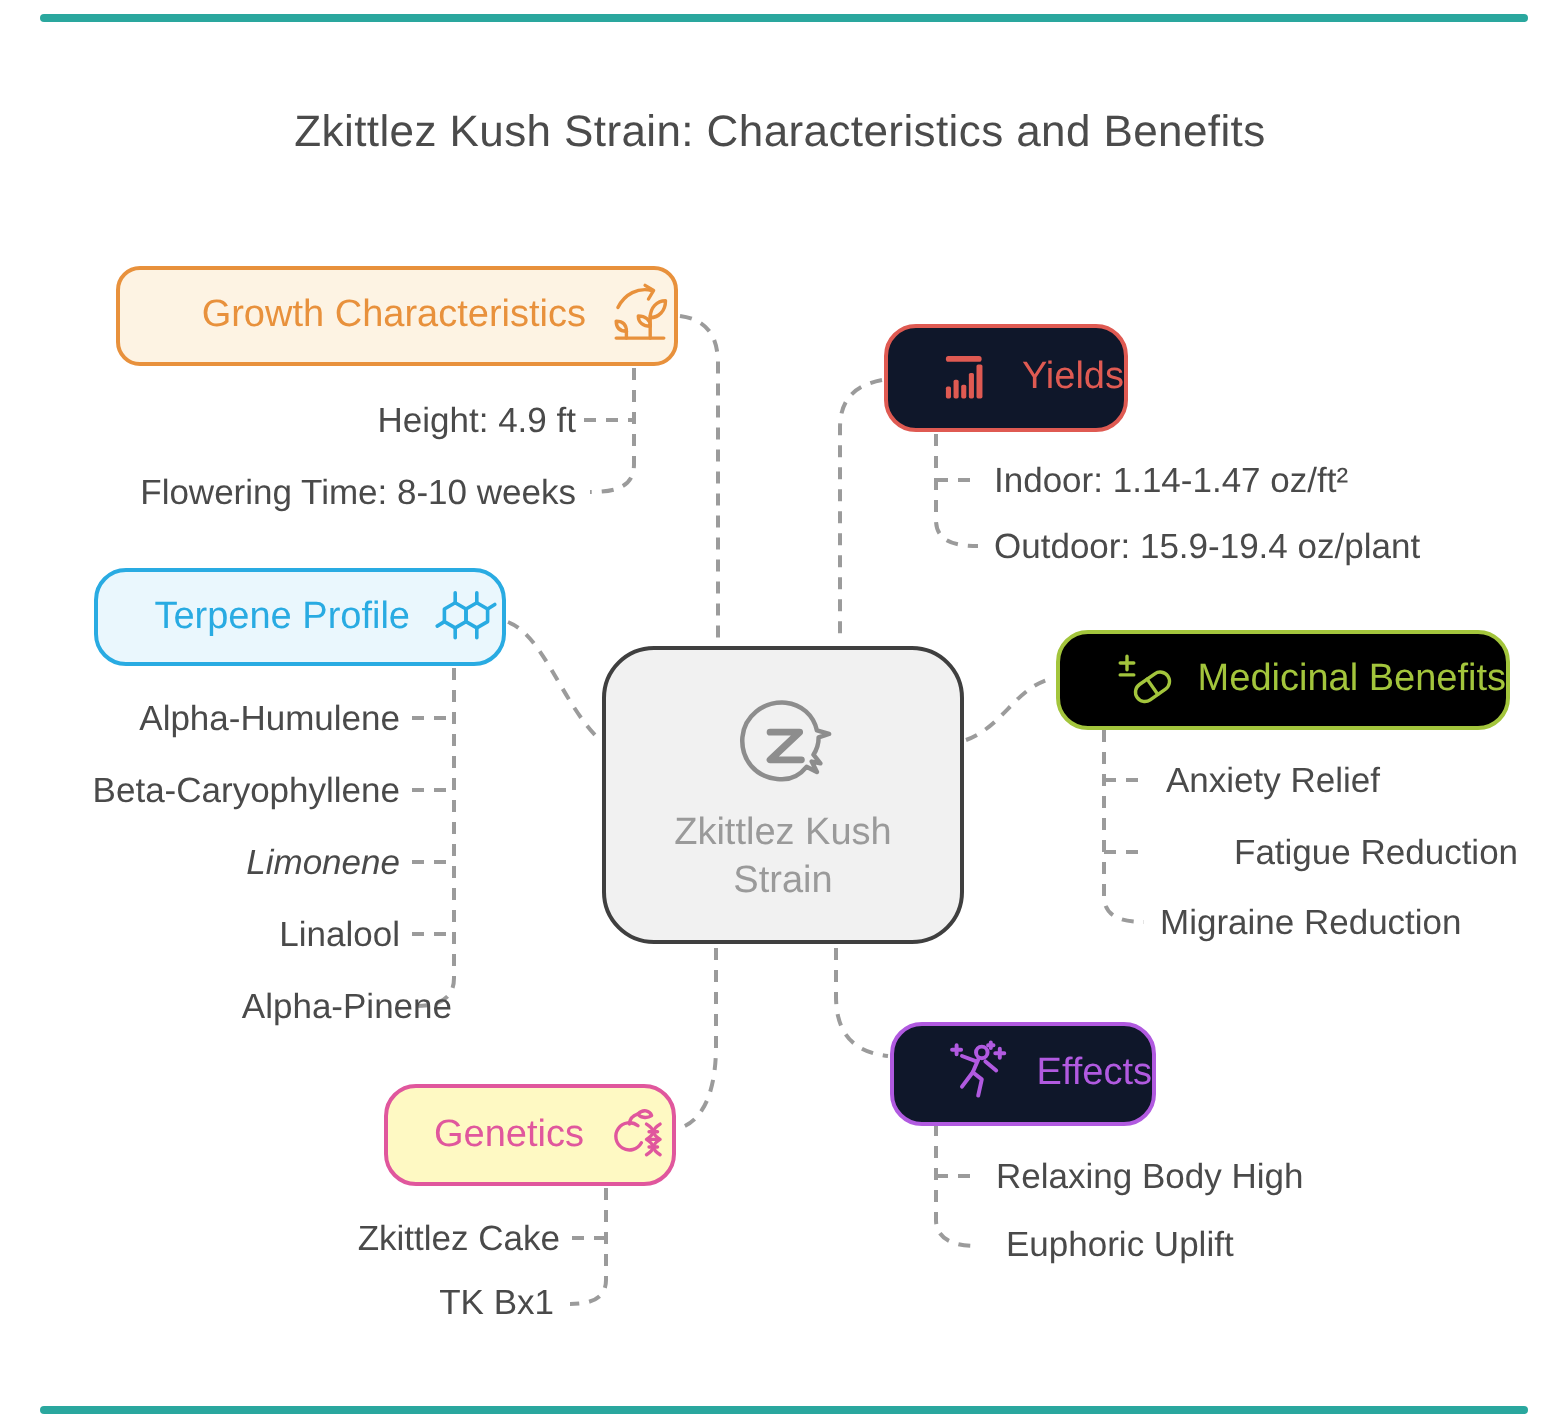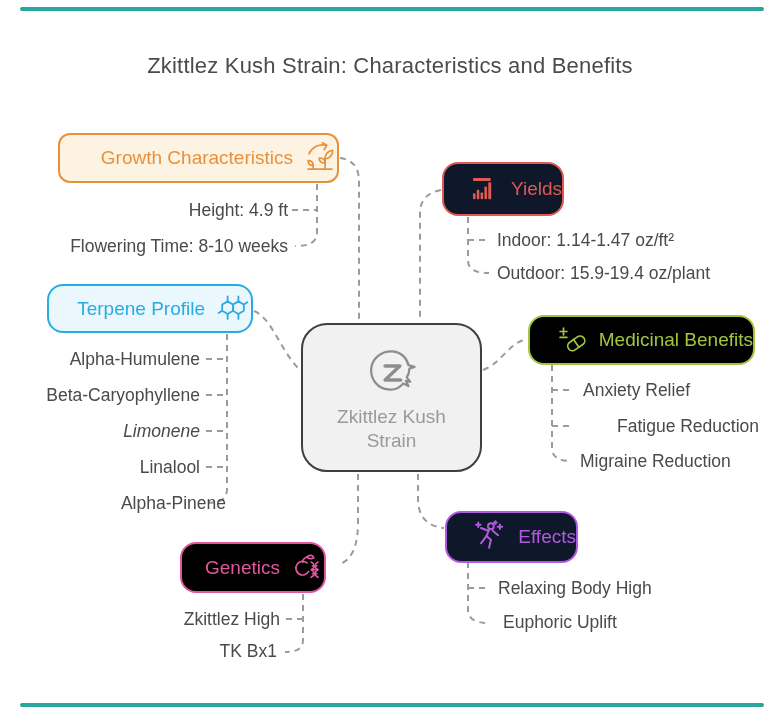--- a/index.html
+++ b/index.html
@@ -157,21 +157,21 @@
       <path d="M18 13l-8-3"></path>
         <path d="M23 13l6 5"></path>
         <path d="M16 19l-6 8"></path>
       <path d="M7 4v5M4.5 6.5h5"></path>
         <path d="M31 6v5M28.5 8.5h5"></path>
         <path d="M26 2.5v3M24.5 4h3"></path>
     </svg>
     <span class="node-label">Effects</span>
   </div>
 
-  <div class="node" style="left: 180px; top: 542px; width: 146px; height: 51px; border-radius: 16px; border-color: rgb(224, 87, 157); color: rgb(224, 87, 157); background-color: #000000;">
+  <div class="node" style="left: 192px; top: 542px; width: 146px; height: 51px; border-radius: 16px; border-color: rgb(224, 87, 157); color: rgb(224, 87, 157); background-color: #fef9c3;">
     <span class="node-label">Genetics</span>
     <svg class="icon" width="34" height="34" viewBox="0 0 40 40" fill="none" stroke="currentColor" stroke-width="2">
       <path d="M20 14a8 8 0 1 0 2 10"></path>
       <path d="M15 13c0-3 2-5 5-6"></path>
       <path d="M20 7c3-3 7-2 8 1-3 2-7 1-8-1z"></path>
       <path d="M25 13c5 3 5 6 0 9 5 3 5 6 0 9"></path>
       <path d="M33 13c-5 3-5 6 0 9-5 3-5 6 0 9"></path>
       <path d="M26.5 17.5h5M26.5 22h5M26.5 26.5h5"></path>
     </svg>
   </div>
@@ -188,16 +188,16 @@
   <div class="child" style="right:580px;top:456px;">Linalool</div>
   <div class="child" style="right:554px;top:492px;">Alpha-Pinene</div>
 
   <div class="child" style="left:583px;top:379px;">Anxiety Relief</div>
   <div class="child" style="left:580px;top:415px;margin-left:37px;">Fatigue Reduction</div>
   <div class="child" style="left:580px;top:450px;">Migraine Reduction</div>
 
   <div class="child" style="left:498px;top:577px;">Relaxing Body High</div>
   <div class="child" style="left:503px;top:611px;">Euphoric Uplift</div>
 
-  <div class="child" style="right:500px;top:608px;">Zkittlez High</div>
+  <div class="child" style="right:500px;top:608px;">Zkittlez Cake</div>
   <div class="child" style="right:503px;top:640px;">TK Bx1</div>
 
 </div>
 
 </body></html>

